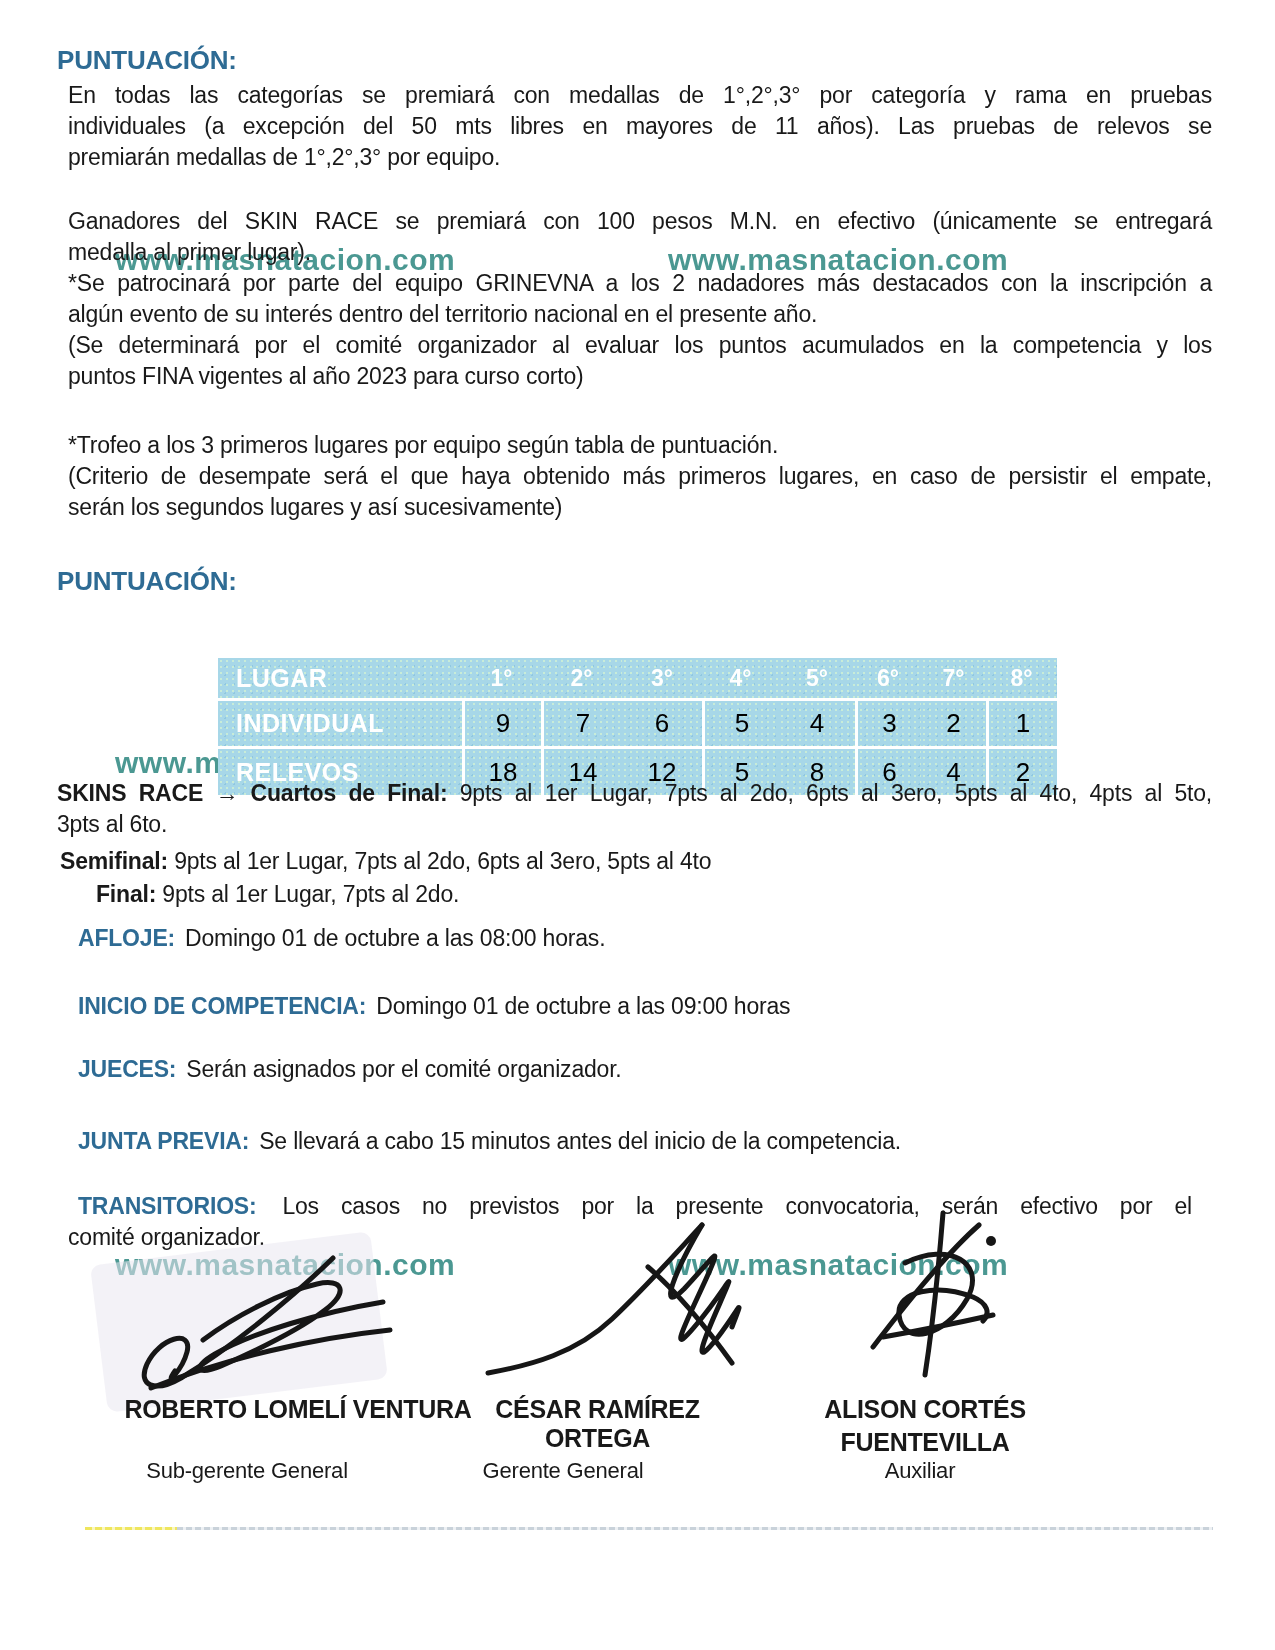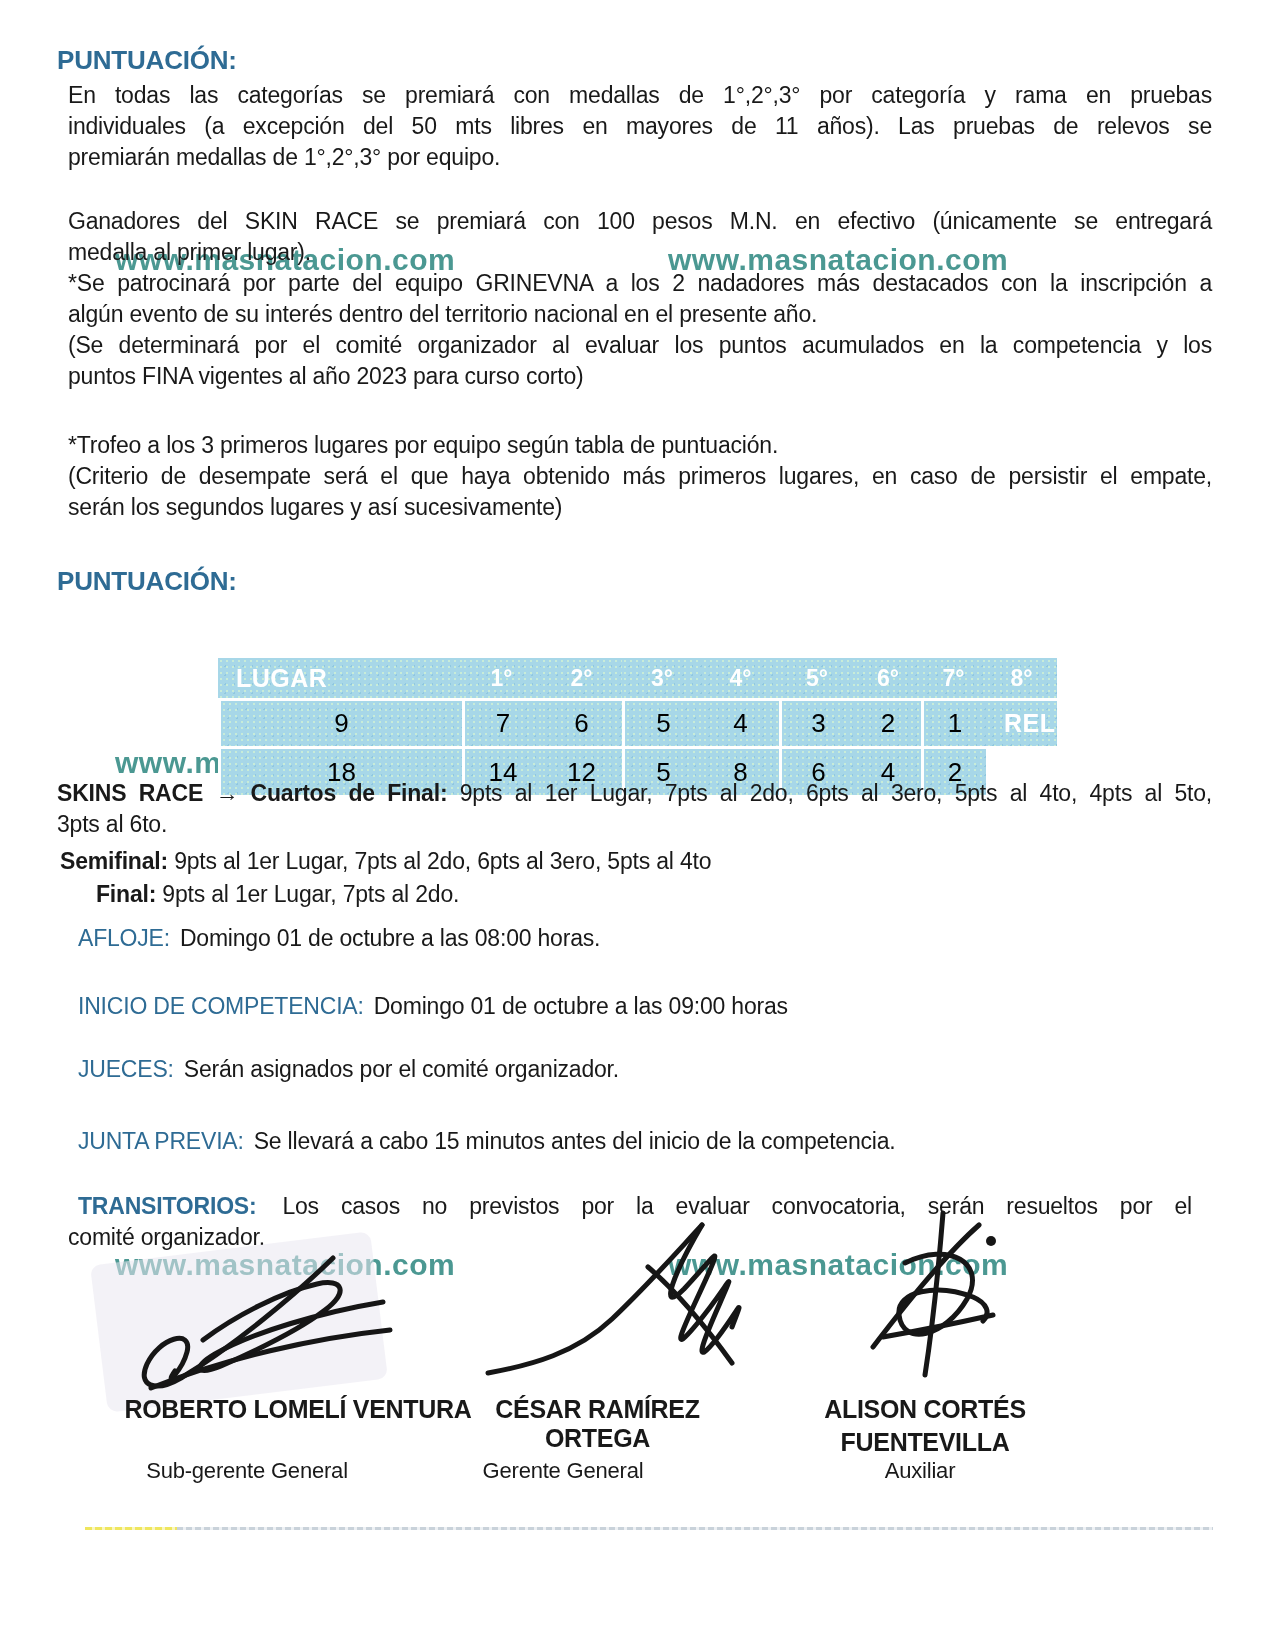--- a/index.html
+++ b/index.html
@@ -11,21 +11,21 @@
   .h-blue {
     position:absolute; color:#2e6b94; font-weight:700; font-size:26px; letter-spacing:-0.2px;
   }
   
   .para { position:absolute; left:68px; width:1144px; font-size:23px; line-height:31px; letter-spacing:-0.2px; }
   .jl { text-align:justify; text-align-last:justify; }
   .ll { text-align:left; }
   .b  { font-weight:700; }
   
   .sched { position:absolute; left:78px; font-size:23px; letter-spacing:-0.2px; white-space:nowrap; }
-  .sched .lab { color:#2e6b94; font-weight:400; margin-right:10px; }
+  .sched .lab { color:#2e6b94; font-weight:700; margin-right:10px; }
   .trans { position:absolute; left:68px; width:1124px; font-size:23px; line-height:31px; letter-spacing:-0.2px; }
   .trans .lab { color:#2e6b94; font-weight:700; margin-right:26px; }
   
   .skins { position:absolute; left:57px; width:1155px; font-size:23px; line-height:31px; letter-spacing:-0.2px; }
   .skline { position:absolute; left:60px; font-size:23px; letter-spacing:-0.2px; white-space:nowrap; }
   
   .ptable {
     position:absolute; left:218px; top:618px; display:grid;
     grid-template-columns:244px 79px 81px 80px 77px 76px 66px 65px 71px;
     grid-template-rows:40px 45px 46px; row-gap:3px; background:#ffffff;margin-top:40px;
@@ -105,20 +105,21 @@
       <div class="tcell lab">LUGAR</div>
       <div class="tcell hnum">1°</div>
       <div class="tcell hnum">2°</div>
       <div class="tcell hnum">3°</div>
       <div class="tcell hnum">4°</div>
       <div class="tcell hnum">5°</div>
       <div class="tcell hnum">6°</div>
       <div class="tcell hnum">7°</div>
       <div class="tcell hnum">8°</div>
 
+      <div class="tcell lab">INDIVIDUAL</div>
       <div class="tcell num bl">9</div>
       <div class="tcell num bl">7</div>
       <div class="tcell num">6</div>
       <div class="tcell num bl">5</div>
       <div class="tcell num">4</div>
       <div class="tcell num bl">3</div>
       <div class="tcell num">2</div>
       <div class="tcell num bl">1</div>
 
       <div class="tcell lab">RELEVOS</div>
@@ -151,21 +152,21 @@
     <div class="sched" style="top:993px;">
       <span class="lab">INICIO DE COMPETENCIA:</span><span>Domingo 01 de octubre a las 09:00 horas</span>
     </div>
     <div class="sched" style="top:1056px;">
       <span class="lab">JUECES:</span><span>Serán asignados por el comité organizador.</span>
     </div>
     <div class="sched" style="top:1120px;margin-top:8px;">
       <span class="lab">JUNTA PREVIA:</span><span>Se llevará a cabo 15 minutos antes del inicio de la competencia.</span>
     </div>
     <div class="trans" style="top:1191px;">
-      <div class="jl" style="text-indent:10px;"><span class="lab">TRANSITORIOS:</span><span>Los casos no previstos por la evaluar convocatoria, serán resueltos por el</span></div>
+      <div class="jl" style="text-indent:10px;"><span class="lab">TRANSITORIOS:</span><span>Los casos no previstos por la presente convocatoria, serán efectivo por el</span></div>
       <div class="ll">comité organizador.</div>
     </div>
 
     <div class="sig-tint"></div>
 
     <svg class="sigsvg" style="left:85px; top:1240px;" width="310" height="155" viewBox="0 0 310 155">
       <g fill="none" stroke="#161616" stroke-width="5" stroke-linecap="round">
         <path d="M248,18 C210,55 150,105 96,138 C70,153 52,146 62,124 C74,98 108,88 102,112 C97,131 78,148 90,131"></path>
         <path d="M118,100 C150,76 196,52 232,44 C258,38 264,52 240,70 C214,90 168,112 136,126 C112,136 106,128 130,114 C168,92 238,72 298,62"></path>
         <path d="M66,148 C140,118 230,98 305,90"></path>

